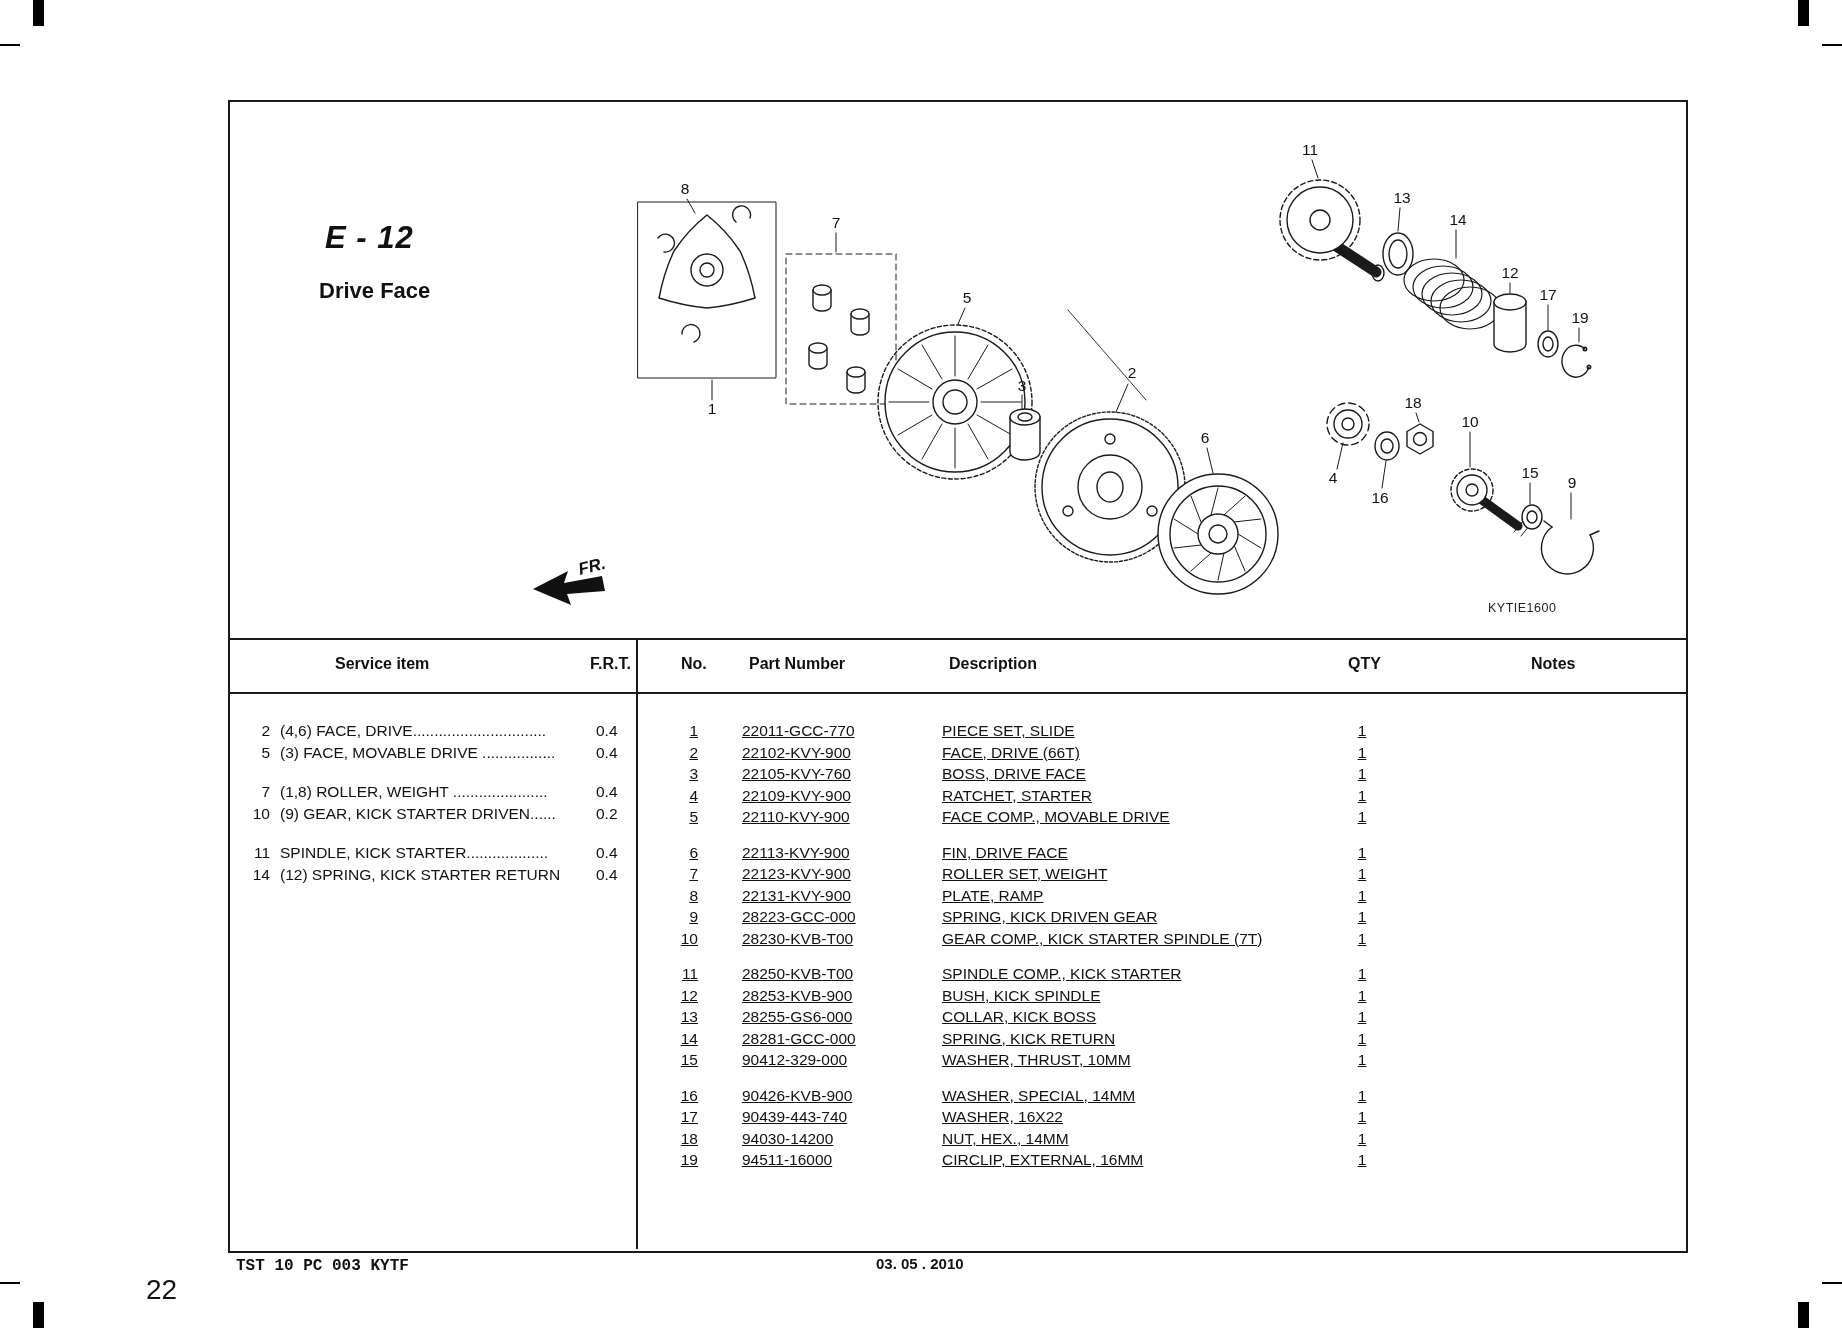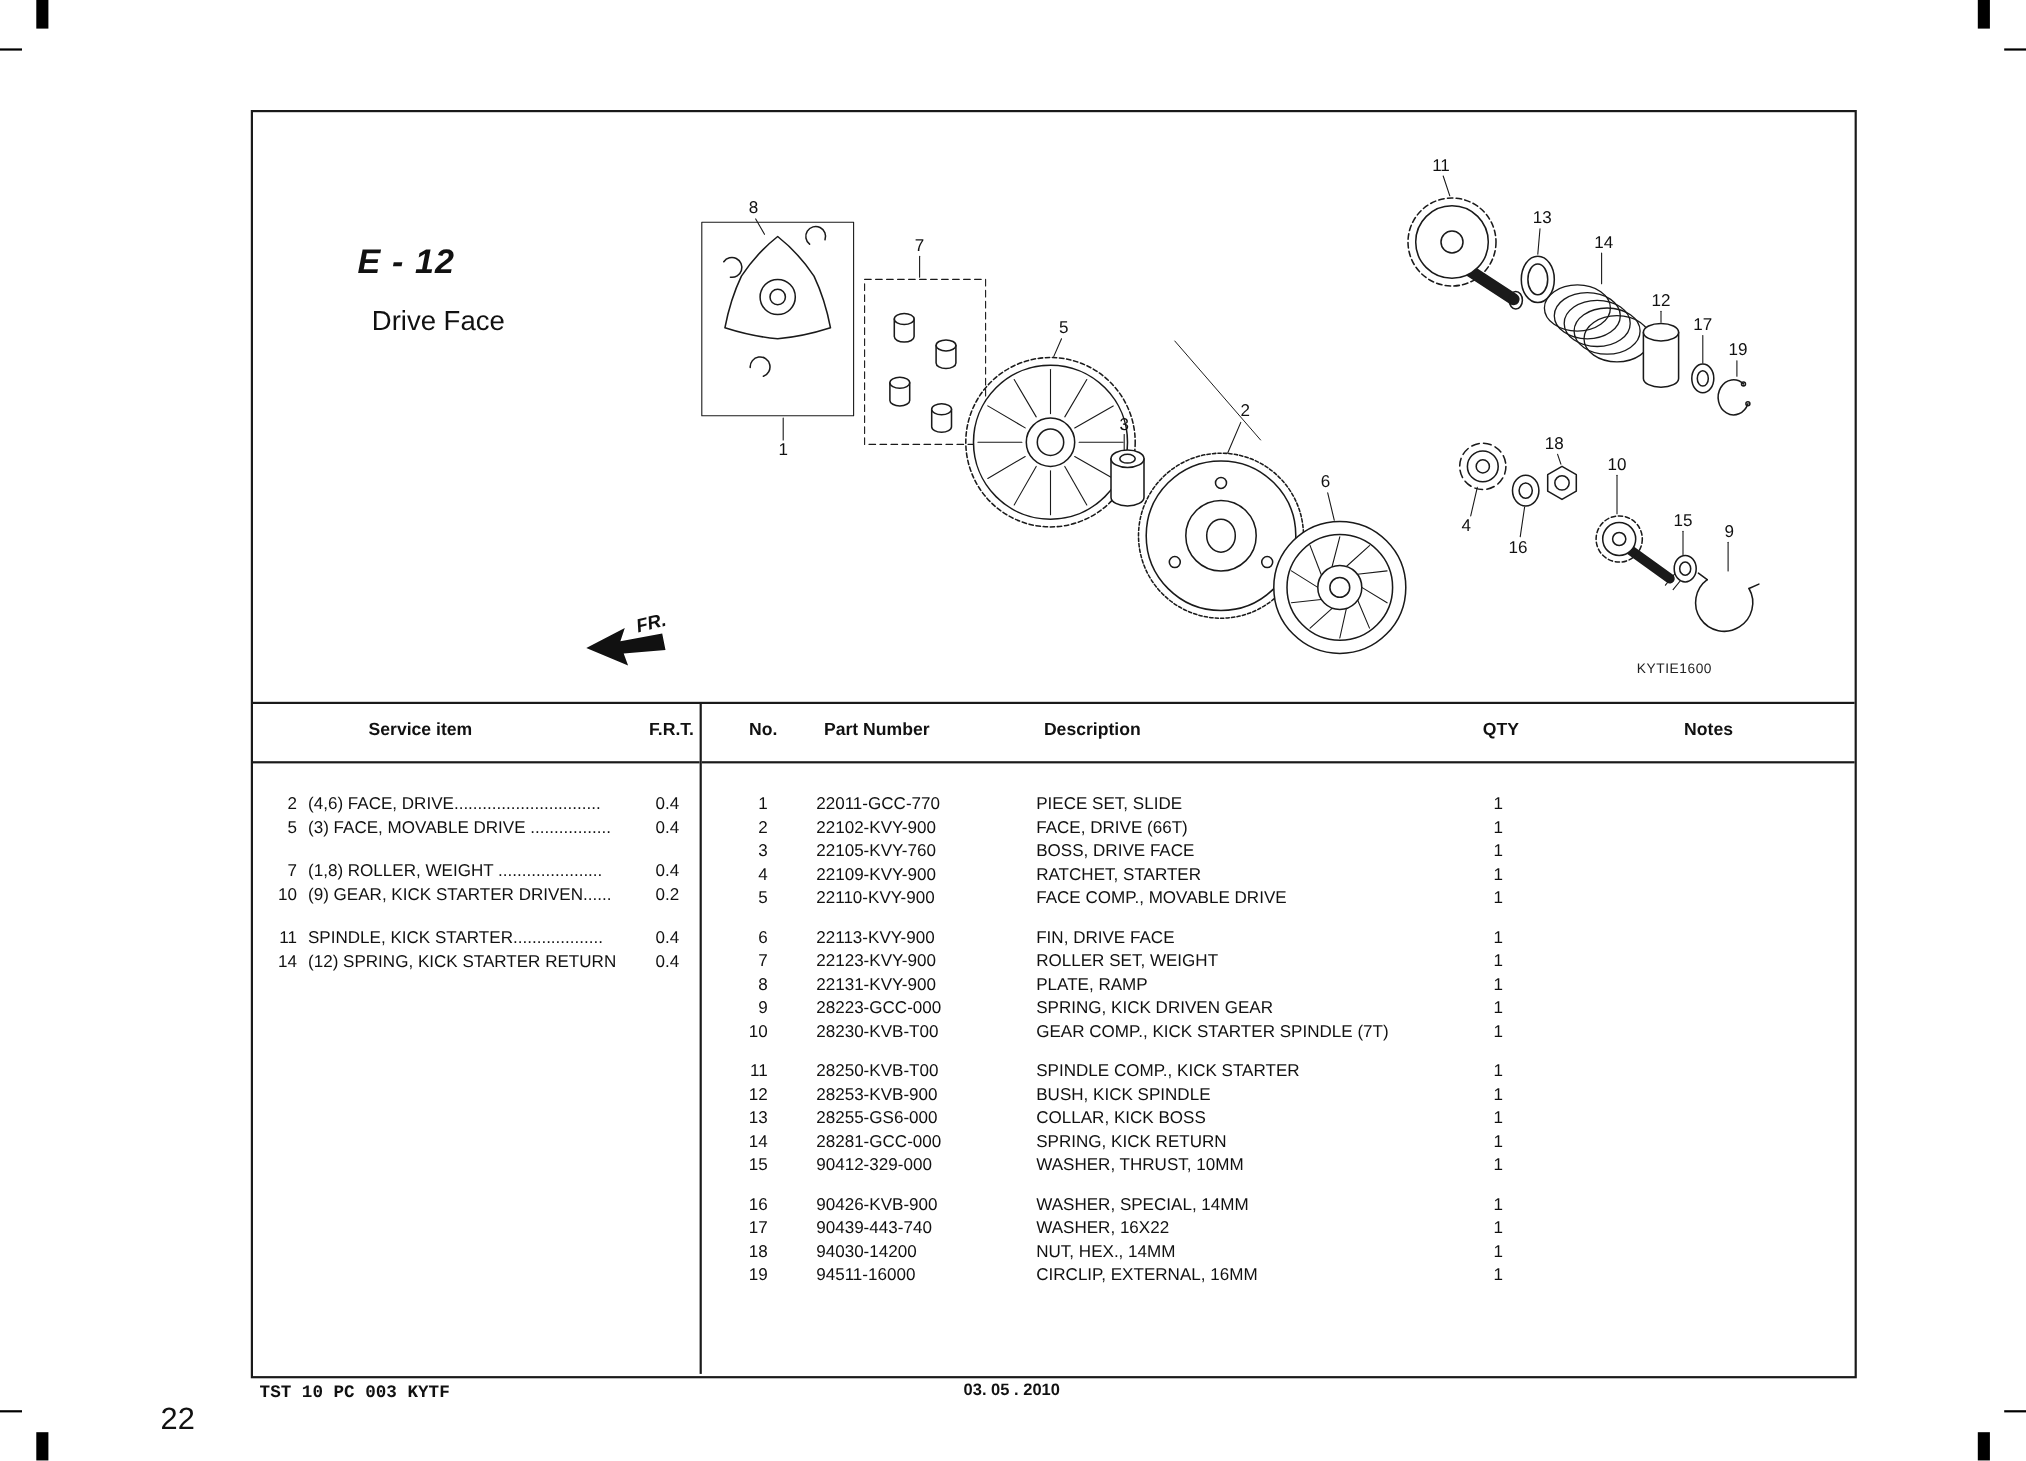--- a/index.html
+++ b/index.html
@@ -4,25 +4,25 @@
 <style>
   html,body{margin:0;padding:0;background:#fff;}
   .page{position:relative;width:1842px;height:1328px;background:#fff;overflow:hidden;
         font-family:"Liberation Sans",sans-serif;color:#111;}
   .mark{position:absolute;background:#000;}
   .page-number{position:absolute;left:146px;top:1274px;font-size:28px;}
   .main-box{position:absolute;left:228px;top:100px;width:1460px;height:1153px;
             border:2px solid #1a1a1a;box-sizing:border-box;background:#fff;}
   .diagram-area{position:relative;width:1456px;height:536px;border-bottom:2px solid #1a1a1a;}
   .section-code{position:absolute;left:95px;top:118px;font-size:31px;font-weight:bold;letter-spacing:1px;font-style:italic;}
-  .section-title{position:absolute;left:108px;top:176px;font-size:25px;font-weight:normal;}
+  .section-title{position:absolute;left:89px;top:176px;font-size:22px;font-weight:bold;}
   .diagram-svg{position:absolute;left:0;top:0;}
   .table-area{display:flex;height:609px;}
   .svc-col{width:408px;border-right:2px solid #1a1a1a;box-sizing:border-box;}
-  .parts-col{flex:1;position:relative;}
+  .parts-col{flex:1;position:relative;text-decoration:underline;}
   .thead{position:relative;height:52px;border-bottom:2px solid #1a1a1a;font-weight:bold;font-size:16px;}
   .thead span{position:absolute;top:15px;white-space:nowrap;}
   .h-service{left:105px}.h-frt{left:360px}
   .h-no{left:43px}.h-pn{left:111px}.h-desc{left:311px}.h-qty{left:710px}.h-notes{left:893px}
   #service-rows{padding-top:26px;}
   .srow{display:flex;height:22px;line-height:22px;font-size:15.5px;white-space:nowrap;}
   .srow.gap{margin-top:17px;}
   .s-ref{width:40px;text-align:right;flex:none;}
   .s-name{margin-left:10px;width:316px;overflow:hidden;flex:none;}
   .s-frt{width:40px;flex:none;}

